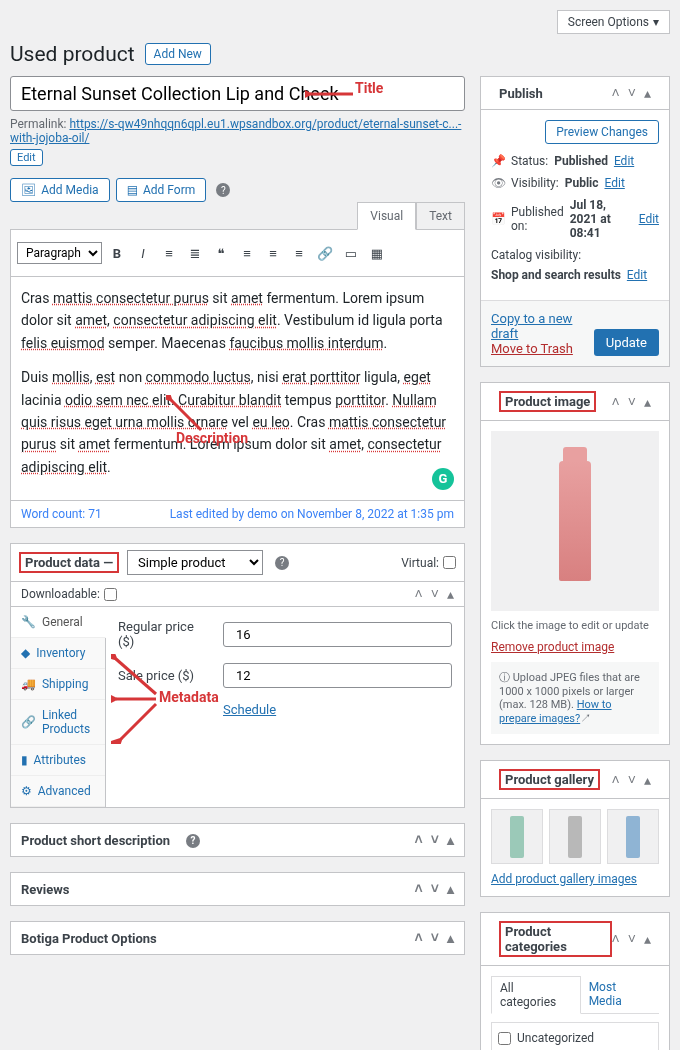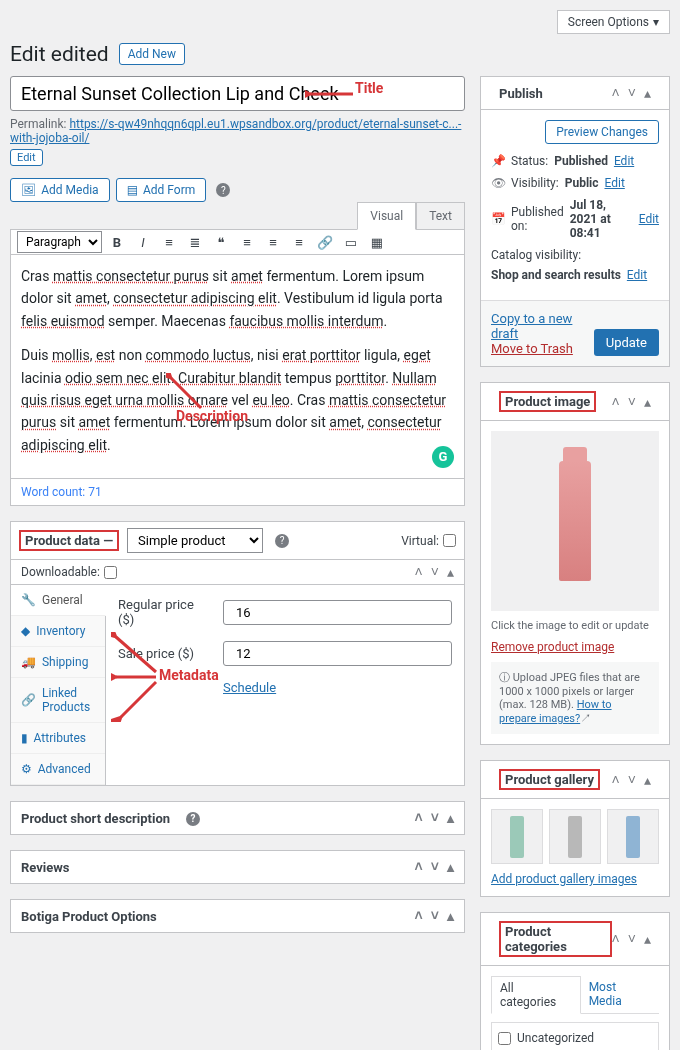--- a/index.html
+++ b/index.html
@@ -17,21 +17,21 @@
 .permalink{font-size:12px;color:#646970;margin:6px 0 4px}
 .permalink a{text-decoration:underline}
 .edit-slug{border:1px solid #2271b1;color:#2271b1;background:#fff;padding:1px 6px;font-size:11px;border-radius:3px;cursor:pointer}
 .media-row{display:flex;gap:6px;margin:12px 0 0;align-items:center}
 .btn-media{border:1px solid #2271b1;color:#2271b1;background:#fff;padding:4px 10px;font-size:12px;border-radius:3px;display:flex;align-items:center;gap:5px;cursor:pointer}
 .help-ic{width:14px;height:14px;border-radius:50%;background:#787c82;color:#fff;display:inline-flex;align-items:center;justify-content:center;font-size:10px;margin-left:4px}
 .editor-wrap{border:1px solid #c3c4c7;background:#fff;margin-top:-1px}
 .ed-tabs{display:flex;justify-content:flex-end;gap:0;background:#f0f0f1}
 .ed-tab{padding:6px 12px;font-size:12px;border:1px solid #c3c4c7;background:#f0f0f1;cursor:pointer;color:#646970}
 .ed-tab.active{background:#fff;border-bottom-color:#fff}
-.toolbar{display:flex;align-items:flex-start;gap:4px;padding:1px 6px;border-bottom:1px solid #c3c4c7;background:#fff}
+.toolbar{display:flex;align-items:flex-start;gap:4px;padding:12px 6px;border-bottom:1px solid #c3c4c7;background:#fff}
 .tb-sel{border:1px solid #8c8f94;padding:2px 4px;font-size:12px;background:#fff}
 .tb-btn{width:22px;height:22px;display:flex;align-items:center;justify-content:center;font-size:13px;cursor:pointer;color:#3c434a}
 .ed-body{padding:10px;min-height:220px;font-size:14px;line-height:1.6;color:#1d2327;position:relative}
 .ed-body p{margin-bottom:12px}
 .sp{text-decoration:underline;text-decoration-color:#d63638;text-decoration-style:dotted}
 .grammarly{position:absolute;right:10px;bottom:10px;width:22px;height:22px;border-radius:50%;background:#15c39a;color:#fff;display:flex;align-items:center;justify-content:center;font-weight:bold;font-size:13px}
 .ed-foot{display:flex;justify-content:space-between;padding:6px 10px;border-top:1px solid #c3c4c7;font-size:12px;color:#3b82f6;background:#fff}
 .panel{background:#fff;border:1px solid #c3c4c7;margin-top:15px}
 .panel-h{display:flex;justify-content:space-between;align-items:center;padding:8px 10px;border-bottom:1px solid #c3c4c7;font-weight:bold;font-size:13px}
 .panel-h.nb{border-bottom:none}
@@ -81,21 +81,21 @@
 <body>
 
 <div class="top-bar">
   <div class="screen-opt">
     <span>Screen Options</span>
     <span>▾</span>
   </div>
 </div>
 
 <div class="page-head">
-  <h1>Edit edited</h1>
+  <h1>Used product</h1>
   <button class="btn-outline">Add New</button>
 </div>
 
 <div class="layout">
 <div class="main">
 
 <div style="position:relative">
   <input class="title-input" value="Eternal Sunset Collection Lip and Cheek" style="">
   <svg class="arrow" style="left:295px;top:8px" width="50" height="20">
           <defs>
@@ -154,20 +154,21 @@
     <p>Cras <span class="sp">mattis consectetur purus</span> sit <span class="sp">amet</span> fermentum. Lorem ipsum dolor sit <span class="sp">amet</span>, <span class="sp">consectetur adipiscing elit</span>. Vestibulum id ligula porta <span class="sp">felis euismod</span> semper. Maecenas <span class="sp">faucibus mollis interdum</span>.</p>
     <p>Duis <span class="sp">mollis</span>, <span class="sp">est</span> non <span class="sp">commodo luctus</span>, nisi <span class="sp">erat porttitor</span> ligula, <span class="sp">eget</span> lacinia <span class="sp">odio sem nec elit</span>. <span class="sp">Curabitur blandit</span> tempus <span class="sp">porttitor</span>. <span class="sp">Nullam quis risus eget urna mollis ornare</span> vel <span class="sp">eu leo</span>. Cras <span class="sp">mattis consectetur purus</span> sit <span class="sp">amet</span> fermentum. Lorem ipsum dolor sit <span class="sp">amet</span>, <span class="sp">consectetur adipiscing elit</span>.</p>
     <svg class="arrow" style="left:155px;top:118px" width="40" height="40">
             <line x1="35" y1="35" x2="5" y2="5" stroke="#d63638" stroke-width="3" marker-end="url(#ah1)"></line>
           </svg>
     <div class="annot" style="left:165px;top:150px">Description</div>
     <div class="grammarly">G</div>
   </div>
   <div class="ed-foot">
     <span>Word count: 71</span>
+    <span>Last edited by demo on November 8, 2022 at 1:35 pm</span>
   </div>
 </div>
 
 <div class="panel" style="position:relative">
   <div class="pd-head">
     <span class="red-box">Product data —</span>
     <select class="pd-sel"><option>Simple product</option></select>
     <span class="help-ic">?</span>
     <div class="pd-opts">
       <span>Virtual:</span>

